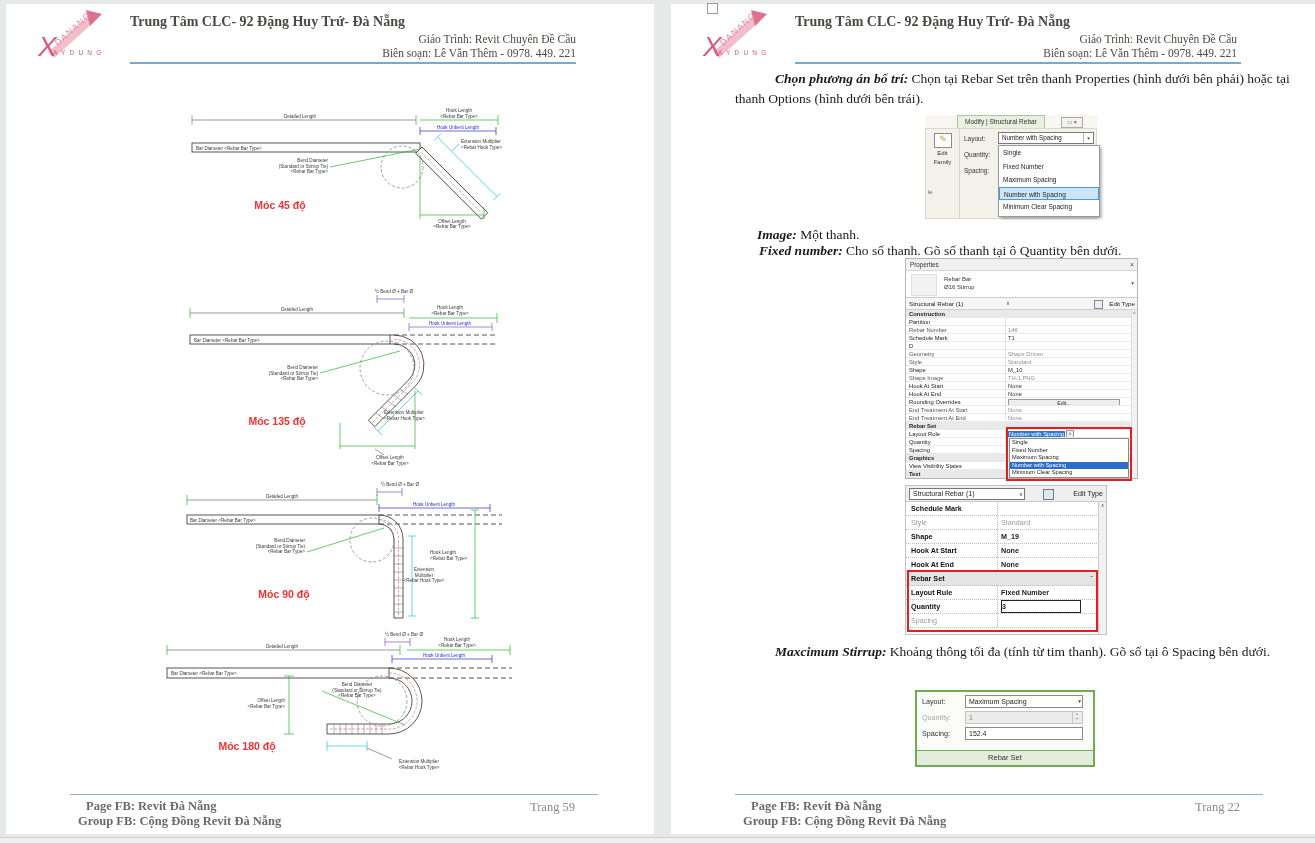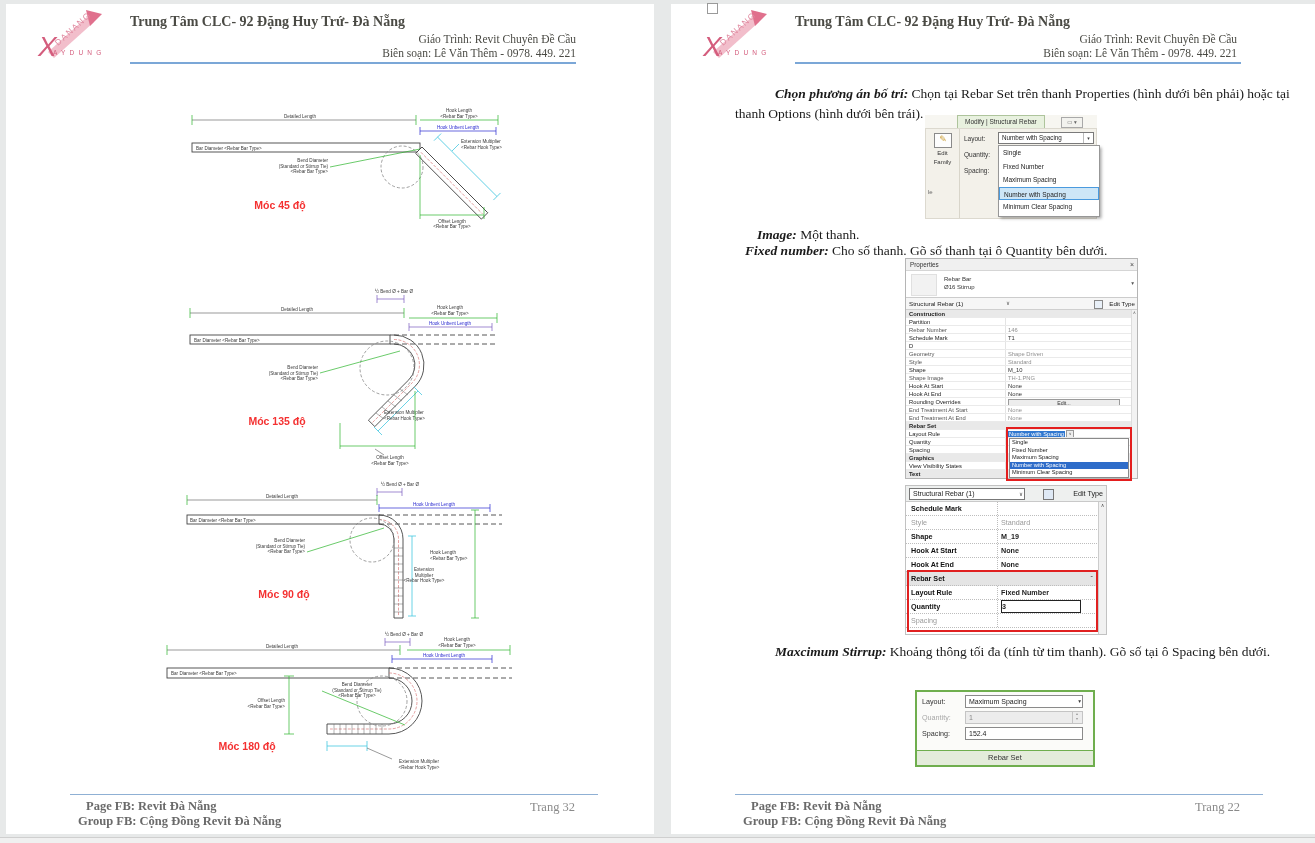--- a/index.html
+++ b/index.html
@@ -339,40 +339,40 @@
       <line class="c" x1="175" y1="113" x2="175" y2="123"></line>
       <line class="c" x1="215" y1="113" x2="215" y2="123"></line>
     <line class="dim" x1="215" y1="120" x2="240" y2="131"></line>
     <text class="lbl" x="267" y="135" text-anchor="middle">Extension Multiplier</text>
     <text class="lbl" x="267" y="140.5" text-anchor="middle">&lt;Rebar Hook Type&gt;</text>
   </svg>
 
   <div class="ftr-rule"></div>
   <div class="ftr-1">Page FB: Revit Đà Nẵng</div>
   <div class="ftr-2">Group FB: Cộng Đồng Revit Đà Nẵng</div>
-  <div class="ftr-num">Trang 32</div>
+  <div class="ftr-num">Trang 59</div>
 </div>
 
 <div class="page" id="page-right">
 
   <svg class="logo" viewBox="0 0 95 56">
     <polygon points="12,46 52,10 58,16 18,52" fill="#f0b3c2" opacity="0.85"></polygon>
     <polygon points="50,4 66,8 54,20" fill="#e0708d"></polygon>
     <text x="22" y="40" transform="rotate(-42 22 40)" font-size="8.5" fill="#e08aa0" letter-spacing="1.5">DANANG</text>
     <text x="2" y="50" font-size="28" font-style="italic" fill="#d45d7d" font-family="Liberation Serif, serif">X</text>
     <text x="17" y="49" font-size="6.5" fill="#d45d7d" letter-spacing="1.2">A Y D U N G</text>
   </svg>
   <div class="hdr-title">Trung Tâm CLC- 92 Đặng Huy Trứ- Đà Nẵng</div>
   <div class="hdr-sub">
     <div>Giáo Trình: Revit Chuyên Đề Cầu</div>
     <div>Biên soạn: Lê Văn Thêm - 0978. 449. 221</div>
   </div>
   <div class="hdr-rule"></div>
 
-  <div class="abs para" style="left:64px;top:80px;width:572px;text-indent:40px">
+  <div class="abs para" style="left:64px;top:65px;width:572px;text-indent:40px">
     <span class="bi">Chọn phương án bố trí:</span><span> Chọn tại Rebar Set trên thanh Properties (hình dưới bên phải) hoặc tại thanh Options (hình dưới bên trái).</span>
   </div>
 
   <div class="abs" id="ribbon">
     <div class="rib-tabs">
       <div class="rib-tab">Modify | Structural Rebar</div>
       <div class="rib-mini">▭ ▾</div>
     </div>
     <div class="rib-body">
       <div class="rib-left">
@@ -396,21 +396,21 @@
         <div class="rib-item">Maximum Spacing</div>
         <div class="rib-item sel">Number with Spacing</div>
         <div class="rib-item">Minimum Clear Spacing</div>
       </div>
     </div>
   </div>
 
   <div class="abs para" style="left:86px;top:221px">
     <span class="bi">Image:</span><span> Một thanh.</span>
   </div>
-  <div class="abs para" style="left:74px;top:237px">
+  <div class="abs para" style="left:88px;top:237px">
     <span class="bi">Fixed number:</span><span> Cho số thanh. Gõ số thanh tại ô Quantity bên dưới.</span>
   </div>
 
   <div class="abs" id="props">
     <div class="ptitle">
       <span>Properties</span>
       <span class="pclose">×</span>
     </div>
     <div class="ptype">
       <div class="ptype-img"></div>

